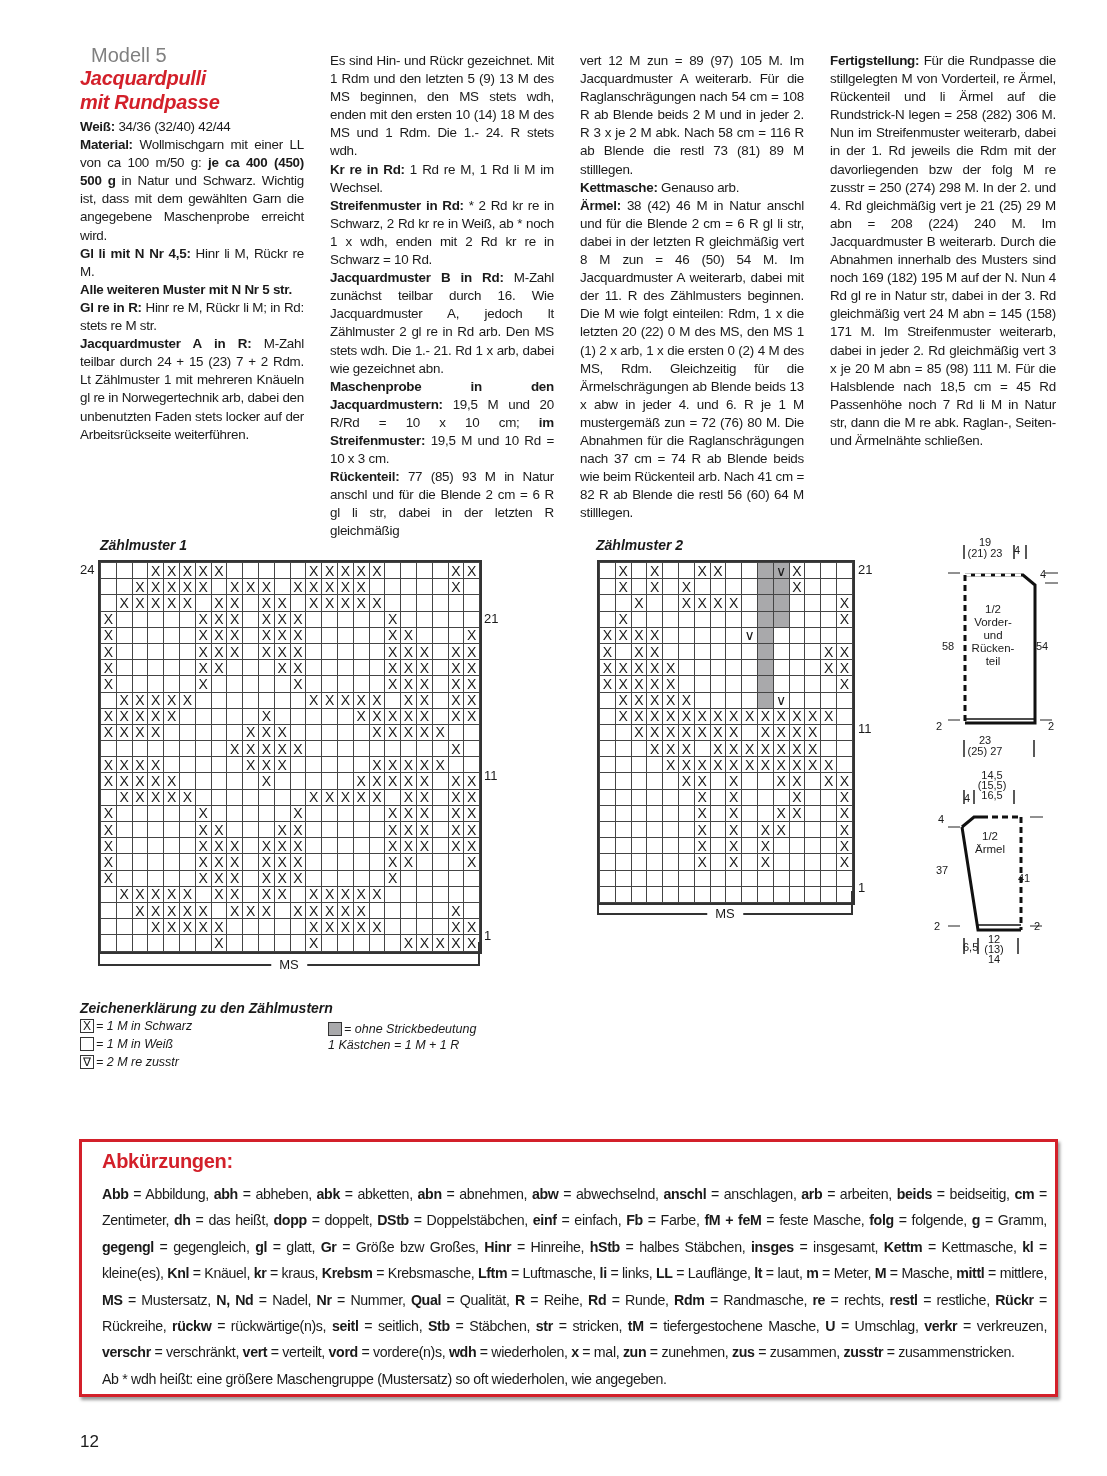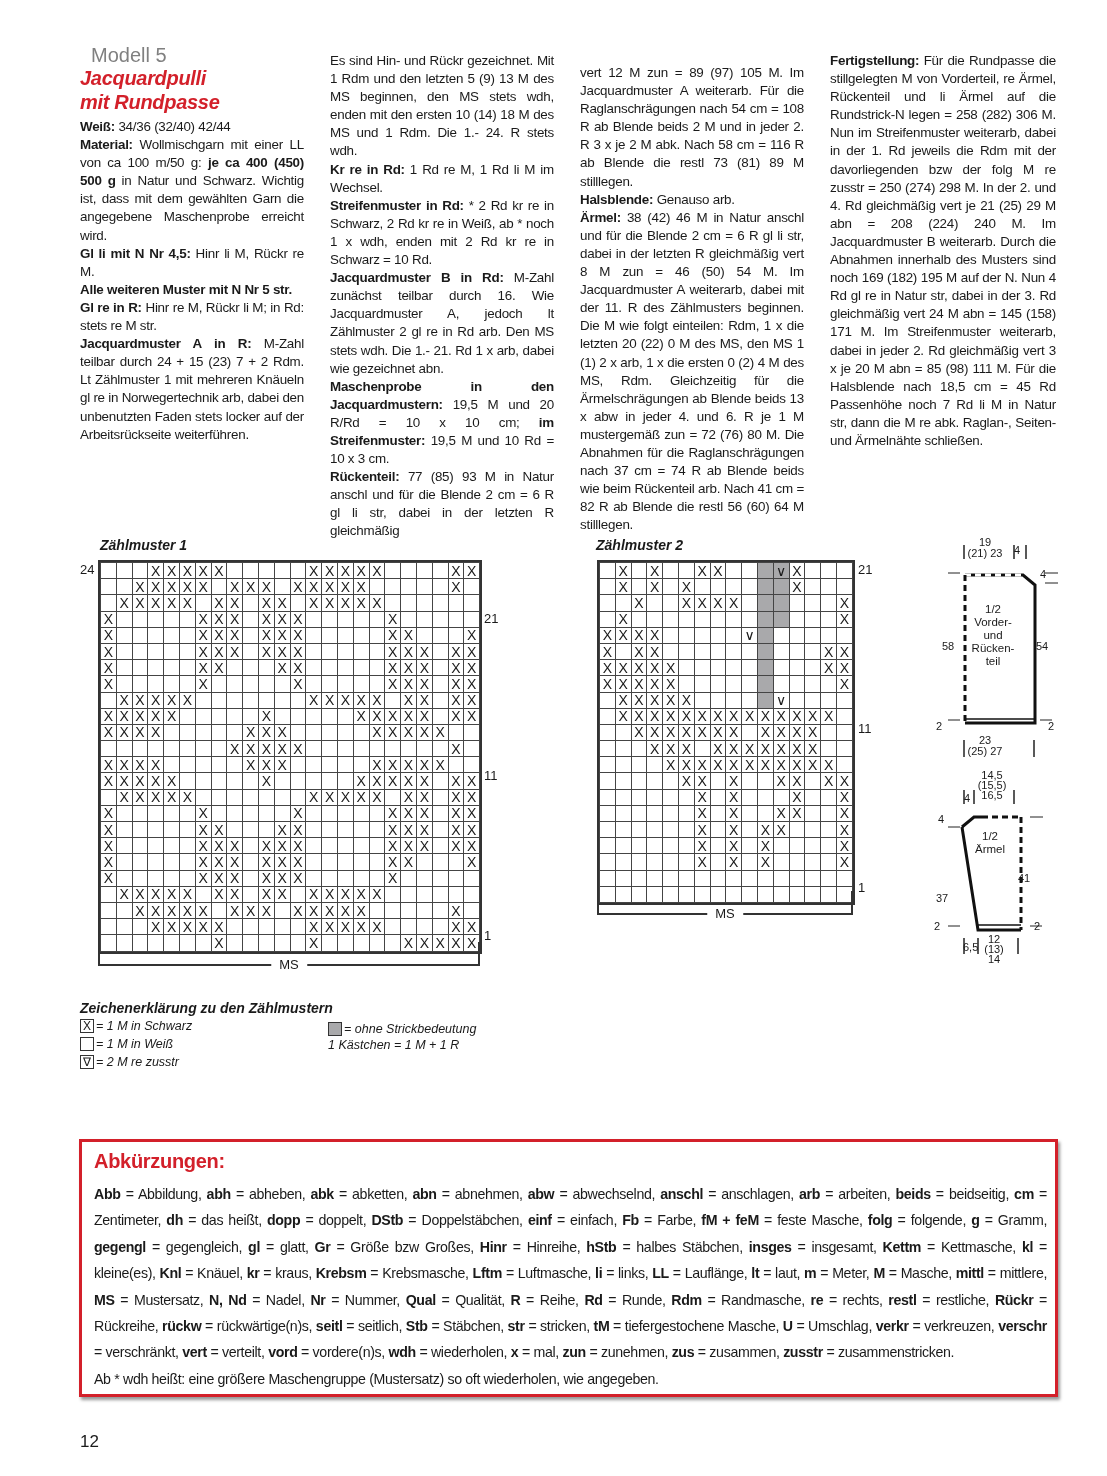--- a/index.html
+++ b/index.html
@@ -4,42 +4,42 @@
 <style>
   * { box-sizing: border-box; margin: 0; padding: 0; }
   html, body { width: 1107px; height: 1476px; background: #ffffff; }
   body { position: relative; font-family: "Liberation Sans", sans-serif; color: #1a1a1a; overflow: hidden; }
 
   .col { position: absolute; top: 44px; font-size: 13.4px; line-height: 18.1px; text-align: justify; letter-spacing: -0.25px; }
   .col p { margin: 0; }
   .col b { font-weight: bold; }
   #col1 { left: 80px; width: 224px; }
   #col2 { left: 330px; width: 224px; top: 52px; }
-  #col3 { left: 580px; width: 224px; top: 52px; margin-top: 12px; }
+  #col3 { left: 580px; width: 224px; top: 52px; }
   #col4 { left: 830px; width: 226px; top: 52px; }
 
   .modell { font-size: 20px; color: #808080; line-height: 22px; letter-spacing: 0; margin-left: 11px; }
   .title { font-size: 20px; font-weight: bold; font-style: italic; color: #d3202a; line-height: 24px; letter-spacing: -0.3px; margin-bottom: 4px; }
 
   .chart-title { position: absolute; font-weight: bold; font-style: italic; font-size: 14px; }
   .grid { position: absolute; border: 2px solid #333; }
   .grid table { border-collapse: collapse; }
   .grid td { width: 15.8px; height: 16.2px; border: 1px solid #444; text-align: center; font-size: 14px; line-height: 14px; padding: 0; font-family: "Liberation Sans", sans-serif; }
   .grid td.grey { background: #a9a9ab; }
   .rowlab { position: absolute; font-size: 13px; }
   .ms-bar { position: absolute; height: 24px; border-left: 2px solid #333; border-right: 2px solid #333; border-bottom: 2px solid #333; }
   .ms-label { position: absolute; left: 50%; bottom: -8px; transform: translateX(-50%); background: #fff; padding: 0 8px; font-size: 13px; }
 
   .legend { position: absolute; left: 80px; top: 1000px; font-size: 12.5px; font-style: italic; }
   .legend .lh { font-weight: bold; font-size: 14px; margin-bottom: 1px; }
   .legend .row { display: flex; align-items: center; height: 18px; }
   .box { display: inline-block; width: 14px; height: 14px; border: 1px solid #333; font-style: normal; font-size: 12px; line-height: 12px; text-align: center; margin-right: 2px; }
   .legend2 { position: absolute; left: 328px; top: 1020px; font-size: 12.5px; font-style: italic; }
 
-  .abk { position: absolute; left: 79px; top: 1139px; width: 979px; height: 258px; border: 3px solid #d3202a; box-shadow: 2px 3px 3px #999; padding: 8px 8px 0 12px; }
+  .abk { position: absolute; left: 79px; top: 1139px; width: 979px; height: 258px; border: 3px solid #d3202a; box-shadow: 2px 3px 3px #999; padding: 8px 8px 0 20px; }
   .abk h2 { font-size: 20px; color: #d3202a; font-weight: bold; margin-bottom: 8px; letter-spacing: -0.3px; }
   .abk .txt { font-size: 14.2px; line-height: 26.4px; text-align: justify; letter-spacing: -0.35px; }
   .abk b { font-weight: bold; }
 
   .pageno { position: absolute; left: 80px; top: 1432px; font-size: 17px; }
 
   .schem { position: absolute; font-size: 11px; text-align: center; }
 </style>
 </head>
 <body>
@@ -65,21 +65,21 @@
       <p><b>Kr re in Rd:</b><span> 1 Rd re M, 1 Rd li M im Wechsel.</span></p>
       <p><b>Streifenmuster in Rd:</b><span> * 2 Rd kr re in Schwarz, 2 Rd kr re in Weiß, ab * noch 1 x wdh, enden mit 2 Rd kr re in Schwarz = 10 Rd.</span></p>
       <p><b>Jacquardmuster B in Rd:</b><span> M-Zahl zunächst teilbar durch 16. Wie Jacquardmuster A, jedoch lt Zählmuster 2 gl re in Rd arb. Den MS stets wdh. Die 1.- 21. Rd 1 x arb, dabei wie gezeichnet abn.</span></p>
       <p><b>Maschenprobe in den Jacquardmustern:</b><span> 19,5 M und 20 R/Rd = 10 x 10 cm; </span><b>im Streifenmuster:</b><span> 19,5 M und 10 Rd = 10 x 3 cm.</span></p>
       <p><b>Rückenteil:</b><span> 77 (85) 93 M in Natur anschl und für die Blende 2 cm = 6 R gl li str, dabei in der letzten R gleichmäßig</span></p>
     </div>
   </div>
 <div id="col3" class="col">
     <div class="paras">
       <p><span>vert 12 M zun = 89 (97) 105 M. Im Jacquardmuster A weiterarb. Für die Raglanschrägungen nach 54 cm = 108 R ab Blende beids 2 M und in jeder 2. R 3 x je 2 M abk. Nach 58 cm = 116 R ab Blende die restl 73 (81) 89 M stilllegen.</span></p>
-      <p><b>Halsblende:</b><span> Genauso arb.</span></p>
+      <p><b>Kettmasche:</b><span> Genauso arb.</span></p>
       <p><b>Ärmel:</b><span> 38 (42) 46 M in Natur anschl und für die Blende 2 cm = 6 R gl li str, dabei in der letzten R gleichmäßig vert 8 M zun = 46 (50) 54 M. Im Jacquardmuster A weiterarb, dabei mit der 11. R des Zählmusters beginnen. Die M wie folgt einteilen: Rdm, 1 x die letzten 20 (22) 0 M des MS, den MS 1 (1) 2 x arb, 1 x die ersten 0 (2) 4 M des MS, Rdm. Gleichzeitig für die Ärmelschrägungen ab Blende beids 13 x abw in jeder 4. und 6. R je 1 M mustergemäß zun = 72 (76) 80 M. Die Abnahmen für die Raglanschrägungen nach 37 cm = 74 R ab Blende beids wie beim Rückenteil arb. Nach 41 cm = 82 R ab Blende die restl 56 (60) 64 M stilllegen.</span></p>
     </div>
   </div>
 <div id="col4" class="col">
     <div class="paras">
       <p><b>Fertigstellung:</b><span> Für die Rundpasse die stillgelegten M von Vorderteil, re Ärmel, Rückenteil und li Ärmel auf die Rundstrick-N legen = 258 (282) 306 M. Nun im Streifenmuster weiterarb, dabei in der 1. Rd jeweils die Rdm mit der davorliegenden bzw der folg M re zusstr = 250 (274) 298 M. In der 2. und 4. Rd gleichmäßig vert je 21 (25) 29 M abn = 208 (224) 240 M. Im Jacquardmuster B weiterarb. Durch die Abnahmen innerhalb des Musters sind noch 169 (182) 195 M auf der N. Nun 4 Rd gl re in Natur str, dabei in der 3. Rd gleichmäßig vert 24 M abn = 145 (158) 171 M. Im Streifenmuster weiterarb, dabei in jeder 2. Rd gleichmäßig vert 3 x je 20 M abn = 85 (98) 111 M. Für die Halsblende nach 18,5 cm = 45 Rd Passenhöhe noch 7 Rd li M in Natur str, dann die M re abk. Raglan-, Seiten- und Ärmelnähte schließen.</span></p>
     </div>
   </div>
 
 <div class="chart-title" style="left:100px;top:537px;">Zählmuster 1</div>
@@ -1154,21 +1154,21 @@
   <line x1="48" y1="155" x2="91" y2="155" stroke="#111" stroke-width="1.5"></line>
   <line x1="18" y1="156" x2="30" y2="156" stroke="#222"></line>
   <line x1="100" y1="156" x2="112" y2="156" stroke="#222"></line>
   <line x1="34" y1="168" x2="34" y2="184" stroke="#222" stroke-width="1.5"></line>
   <line x1="48" y1="168" x2="48" y2="184" stroke="#222" stroke-width="1.5"></line>
   <line x1="88" y1="168" x2="88" y2="184" stroke="#222" stroke-width="1.5"></line>
 </svg>
 <div class="schem" style="left:966px;top:770px;width:52px;line-height:10px;">14,5 (15,5) 16,5</div>
 <div class="schem" style="left:964px;top:792px;">4</div>
 <div class="schem" style="left:938px;top:813px;">4</div>
-<div class="schem" style="left:936px;top:864px;margin-top:28px;">37</div>
+<div class="schem" style="left:936px;top:864px;">37</div>
 <div class="schem" style="left:1018px;top:844px;margin-top:28px;">41</div>
 <div class="schem" style="left:970px;top:830px;width:40px;font-size:11.5px;line-height:13px;">1/2 Ärmel</div>
 <div class="schem" style="left:934px;top:920px;">2</div>
 <div class="schem" style="left:1034px;top:920px;">2</div>
 <div class="schem" style="left:963px;top:941px;">6,5</div>
 <div class="schem" style="left:983px;top:934px;width:22px;line-height:10px;">12 (13) 14</div>
 
 <div class="legend">
   <div class="lh">Zeichenerklärung zu den Zählmustern</div>
   <div class="row">

